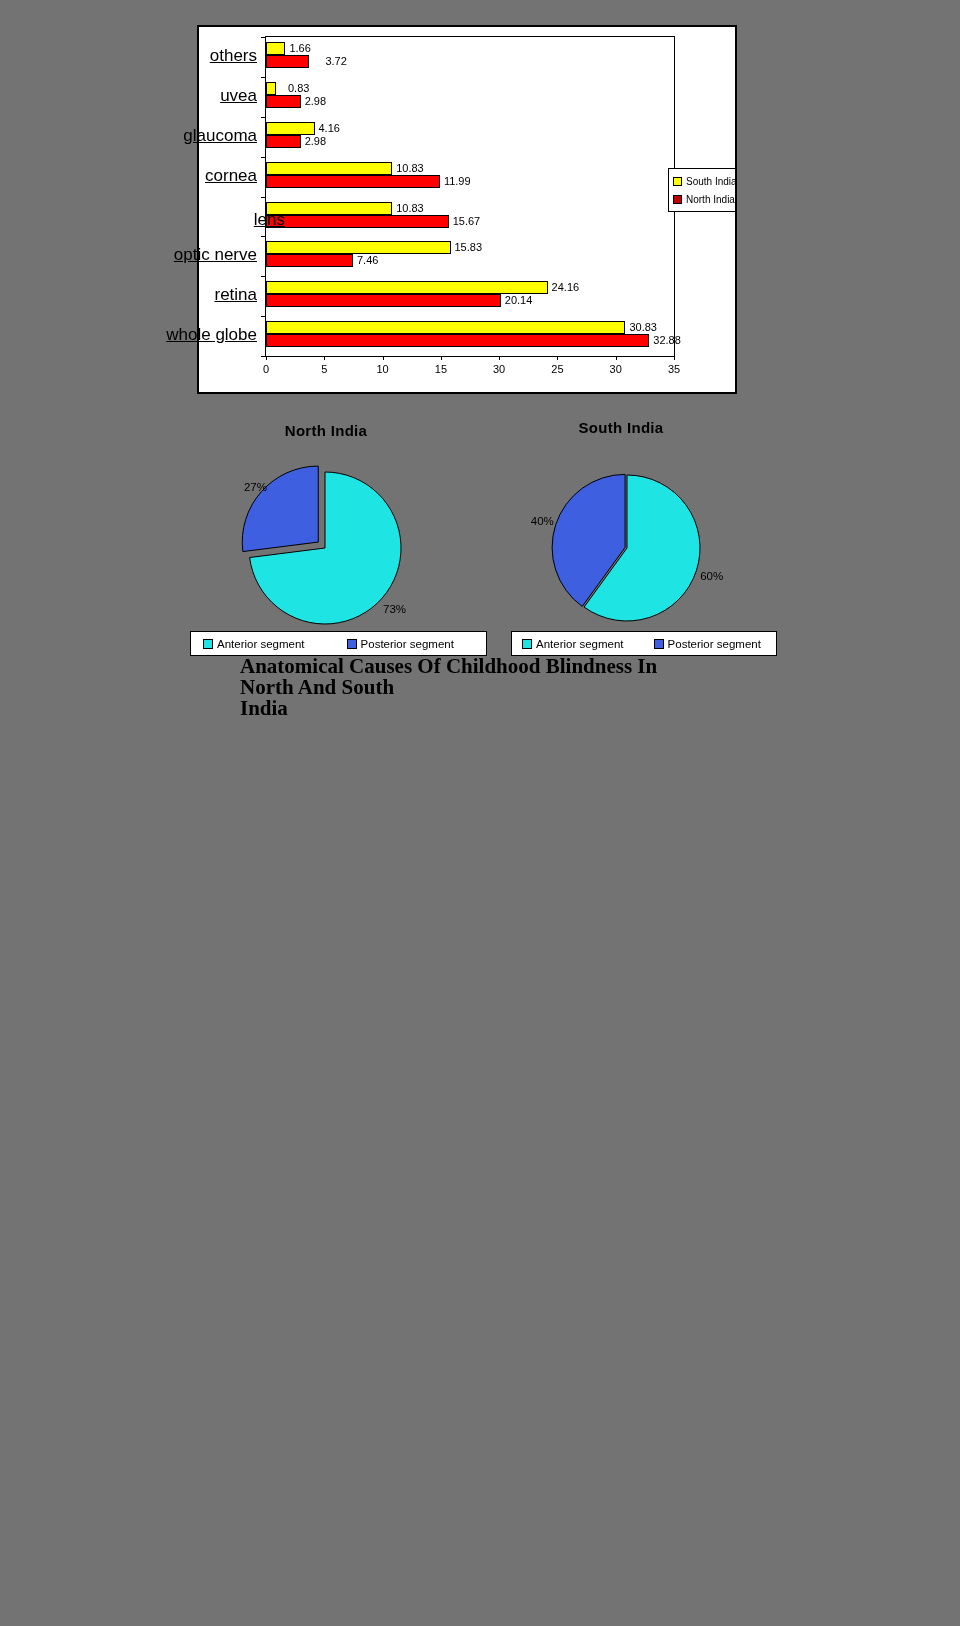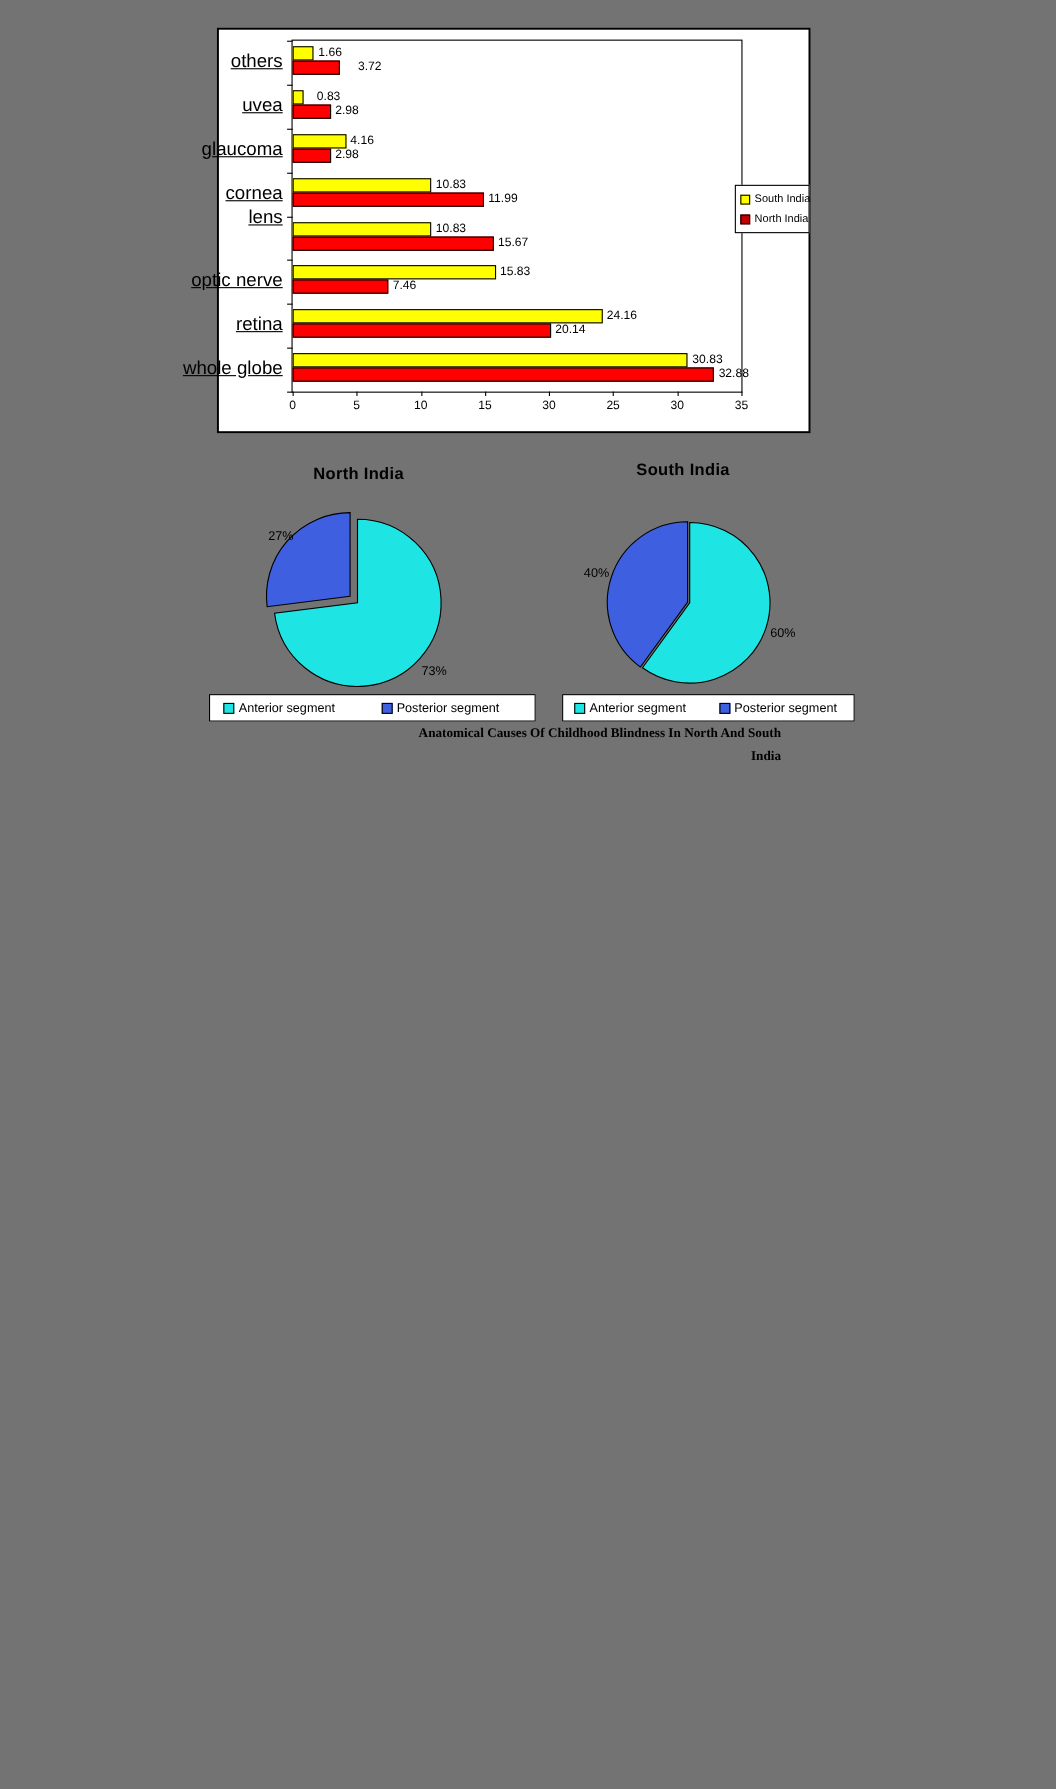--- a/index.html
+++ b/index.html
@@ -33,22 +33,22 @@
   svg.pie{position:absolute;width:220px;height:220px;overflow:visible;}
   #pie-north{left:215px;top:443px;}
   #pie-south{left:517px;top:443px;}
   .pie-pct{font-size:11.5px;fill:#000;font-family:"Liberation Sans",sans-serif;}
   .pie-legend{position:absolute;top:631px;height:25px;border:1px solid #000;background:#fff;
               box-sizing:border-box;display:flex;align-items:center;font-size:11.5px;}
   #pie-legend-north{left:190px;width:297px;padding-left:12px;gap:42px;}
   #pie-legend-south{left:511px;width:266px;padding-left:10px;gap:30px;}
 
   
-  #caption{position:absolute;left:240px;top:656px;width:470px;text-align:right;
-           font-family:"Liberation Serif",serif;font-weight:bold;font-size:12px;line-height:21px;}
+  #caption{position:absolute;left:240px;top:656px;width:470px;text-align:left;
+           font-family:"Liberation Serif",serif;font-weight:bold;font-size:21px;line-height:21px;}
 </style>
 </head>
 <body>
 
 <div class="page">
 
   <div id="bar-box">
     <div id="bar-plot">
         <div class="ytick" style="top: 0px;"></div>
         <div class="bar" style="top: 5px; left: 0px; width: 19.4px; background: rgb(255, 255, 0);"></div>
@@ -115,21 +115,21 @@
       </div>
       <div class="legend-row">
         <span class="swatch" style="background: rgb(192, 0, 0);"></span>
         <span>North India</span>
       </div>
     </div>
   <div class="cat-label" style="top: 9px; height: 39.875px;">others</div>
       <div class="cat-label" style="top: 48.875px; height: 39.875px;">uvea</div>
       <div class="cat-label" style="top: 88.75px; height: 39.875px;">glaucoma</div>
       <div class="cat-label" style="top: 128.625px; height: 39.875px;">cornea</div>
-      <div class="cat-label" style="top: 151px; height: 39.875px;">lens</div>
+      <div class="cat-label" style="top: 173px; height: 39.875px; padding-left: 28px;">lens</div>
       <div class="cat-label" style="top: 208.375px; height: 39.875px;">optic nerve</div>
       <div class="cat-label" style="top: 248.25px; height: 39.875px;">retina</div>
       <div class="cat-label" style="top: 288.125px; height: 39.875px;">whole globe</div>
     </div>
 
   <div class="pie-title" id="pie-north-title">North India</div>
   <svg class="pie" id="pie-north" viewBox="0 0 220 220">
       <path d="M 110.00 105.00 L 110.00 29.00 A 76 76 0 1 1 34.60 114.53 Z" fill="#1FE4E4" stroke="#000" stroke-width="1"></path>
       <text x="179.6" y="170.3" text-anchor="middle" class="pie-pct">73%</text>
       <path d="M 103.25 99.05 L 27.85 108.57 A 76 76 0 0 1 103.25 23.05 Z" fill="#3D5FE0" stroke="#000" stroke-width="1"></path>

